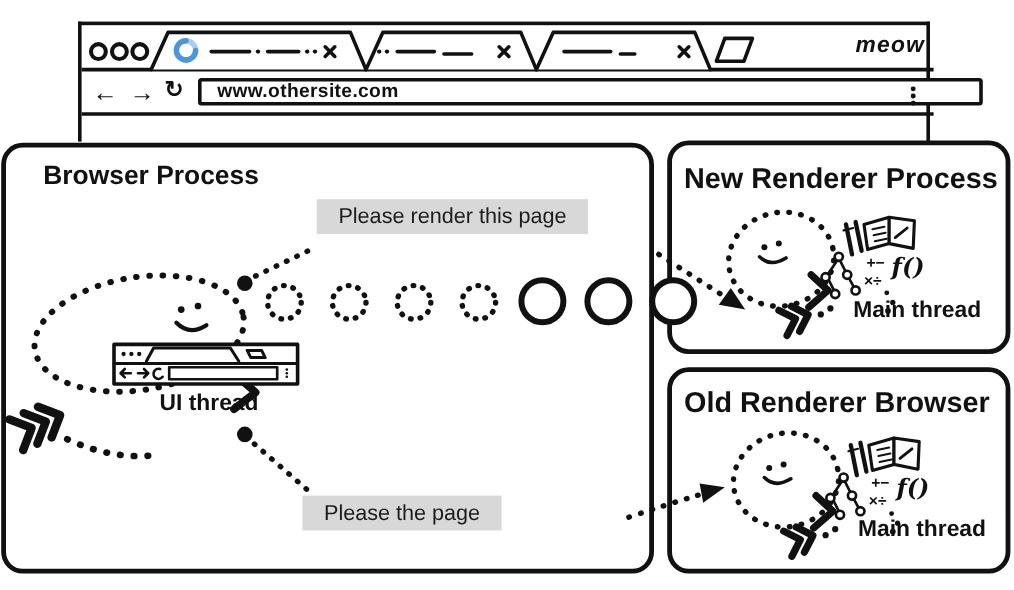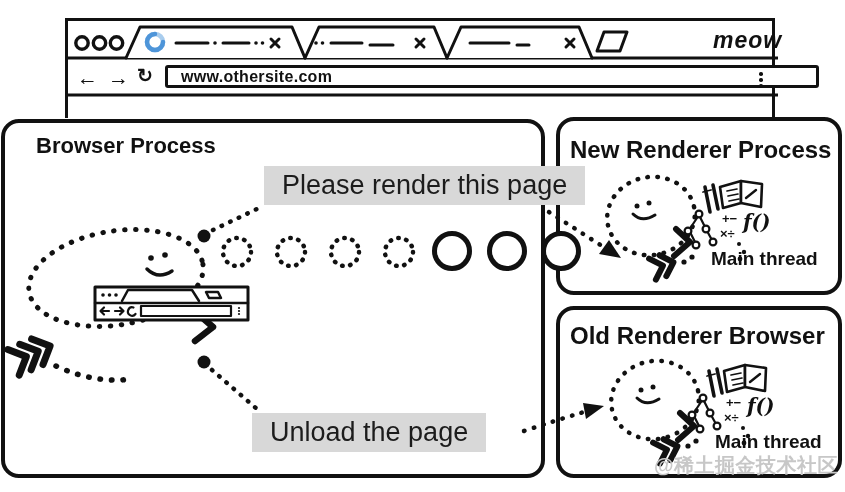--- a/index.html
+++ b/index.html
@@ -9,21 +9,21 @@
   
   #chrome{position:absolute;left:65px;top:18px;width:710px;height:100px;box-sizing:border-box;
           border:3.5px solid var(--ink,#111);border-bottom:none;background:#fff;z-index:10;}
   #chrome svg{position:absolute;left:0;top:0;}
   .nav-icon{position:absolute;font-size:21px;font-weight:bold;color:var(--ink,#111);line-height:1;}
   #url-box{position:absolute;left:97px;top:44px;width:654px;height:23px;box-sizing:border-box;
            border:3px solid var(--ink,#111);border-radius:3px;background:#fff;}
   #url-box span{display:block;font-size:16px;font-weight:bold;line-height:18px;padding-left:13px;letter-spacing:.3px;}
   #menu-dots{position:absolute;left:691px;top:49px;}
   #menu-dots i{display:block;width:3.5px;height:3.5px;border-radius:50%;background:var(--ink,#111);margin:2.4px auto;}
-  #brand{position:absolute;left:645px;top:6px;font-size:23px;font-weight:bold;font-style:italic;letter-spacing:1px;text-align:right;}
+  #brand{position:absolute;left:645px;top:6px;font-size:19px;font-weight:bold;font-style:italic;letter-spacing:1px;text-align:right;}
 
   
   .pbox{position:absolute;box-sizing:border-box;background:#fff;border:4px solid var(--ink,#111);
         border-radius:18px;z-index:20;}
   #box-browser{left:1px;top:119px;width:544px;height:359px;}
   #box-new{left:556px;top:117px;width:286px;height:178px;}
   #box-old{left:556px;top:306px;width:286px;height:172px;}
 
   
   #overlay{position:absolute;left:0;top:0;width:845px;height:492px;z-index:30;pointer-events:none;}
@@ -35,21 +35,21 @@
 
   
   .lbl{position:absolute;z-index:40;white-space:nowrap;}
   #title-browser{left:36px;top:133px;font-size:22px;font-weight:bold;}
   #title-new{left:570px;top:136px;font-size:24px;font-weight:bold;}
   #title-old{left:570px;top:322px;font-size:24px;font-weight:bold;}
   #ui-thread{left:133px;top:326px;font-size:19px;font-weight:bold;}
   #main-new{left:711px;top:248px;font-size:19px;font-weight:bold;}
   #main-old{left:715px;top:431px;font-size:19px;font-weight:bold;}
   .bubble{position:absolute;z-index:40;background:var(--bubble-gray,#d8d8d8);color:#1c1c1c;
-          font-size:27px;padding:4px 18px;white-space:nowrap;}
+          font-size:18px;padding:4px 18px;white-space:nowrap;}
   #bubble-render{left:264px;top:166px;}
   #bubble-unload{left:252px;top:413px;}
   #watermark{left:654px;top:452px;font-size:20px;font-weight:bold;color:var(--watermark-gray,#c7c7c7);z-index:50;letter-spacing:.5px;}
 </style>
 </head>
 <body>
 
 <div id="stage">
 
   <div id="chrome">
@@ -207,18 +207,18 @@
       <circle class="fi" cx="739" cy="244" r="2"></circle>
         <circle class="fi" cx="744" cy="252" r="2.2"></circle>
         <circle class="fi" cx="740" cy="259" r="2.4"></circle>
     </g>
     <use href="#renderer-art" x="4" y="184"></use>
   </svg>
 
   <div class="lbl" id="title-browser">Browser Process</div>
   <div class="lbl" id="title-new">New Renderer Process</div>
   <div class="lbl" id="title-old">Old Renderer Browser</div>
+  <div class="lbl" id="ui-thread">UI thread</div>
   <div class="lbl" id="main-new">Main thread</div>
   <div class="lbl" id="main-old">Main thread</div>
   <div class="bubble" id="bubble-render">Please render this page</div>
-  <div class="bubble" id="bubble-unload">Unload the page</div>
-  <div class="lbl" id="watermark">@稀土掘金技术社区</div>
+  <div class="bubble" id="bubble-unload">Please the page</div>
 </div>
 
 </body></html>

